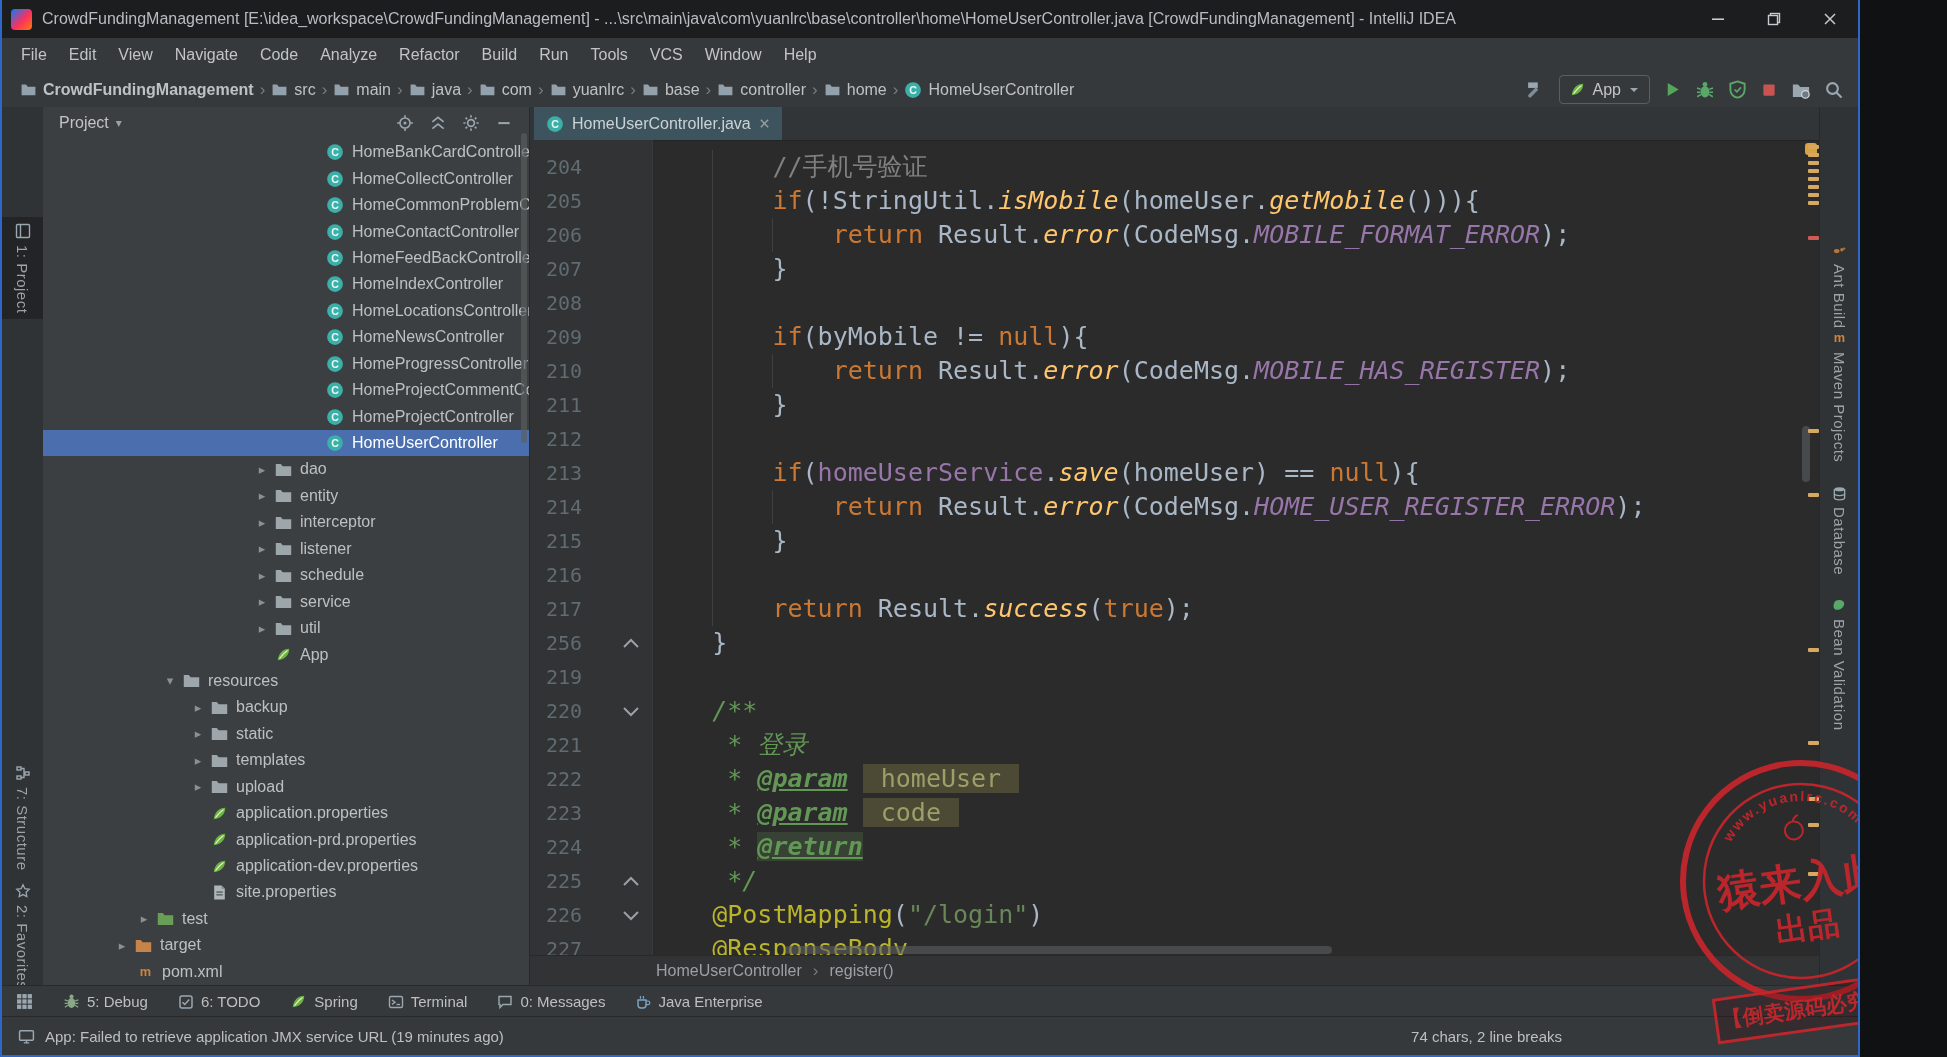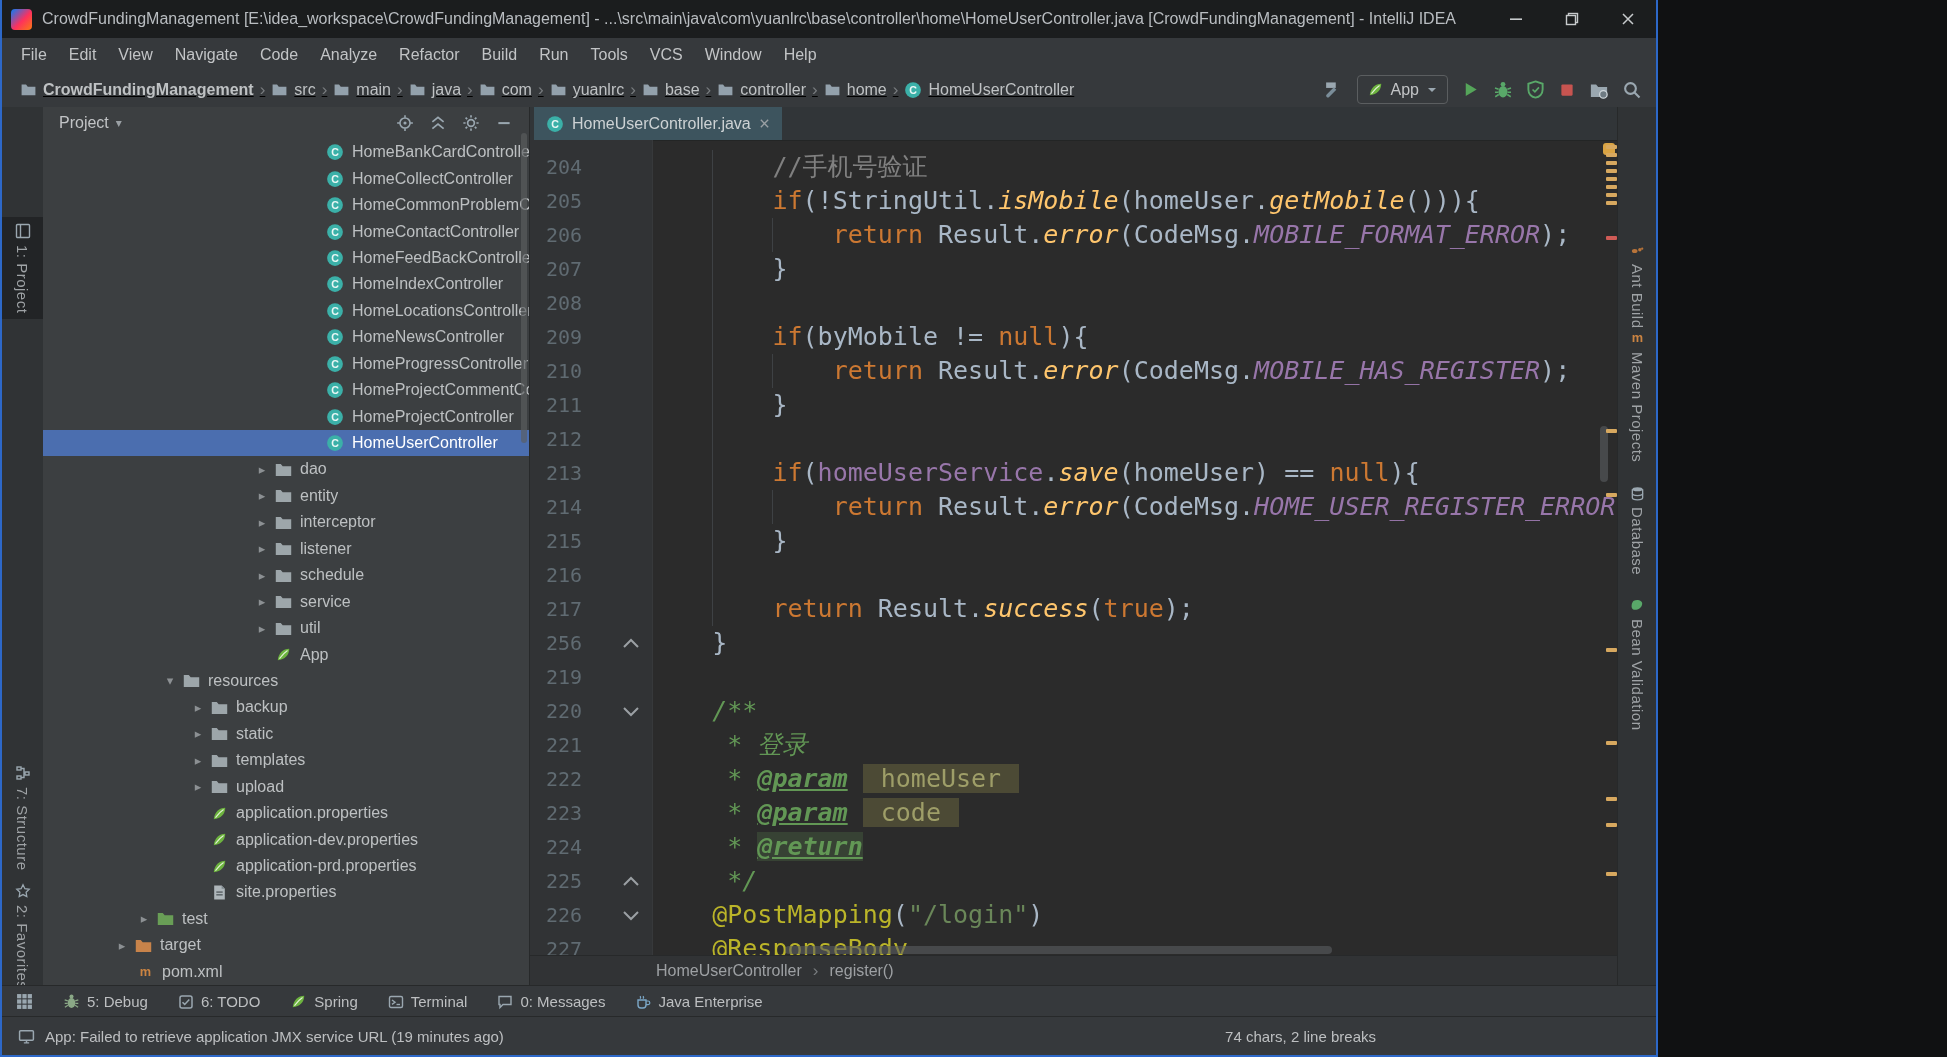--- a/index.html
+++ b/index.html
@@ -1,35 +1,35 @@
 <!DOCTYPE html>
 <html><head>
 <meta charset="utf-8">
 <style>
   html,body{margin:0;padding:0;background:#101112;}
   body{font-family:"Liberation Sans","DejaVu Sans",sans-serif;-webkit-font-smoothing:antialiased;}
-  .win{position:relative;width:1658px;height:1057px;background:#3c3f41;overflow:hidden;box-sizing:border-box;
+  .win{position:relative;width:1860px;height:1057px;background:#3c3f41;overflow:hidden;box-sizing:border-box;
        border-left:2px solid #2d68c8;border-right:2px solid #2d68c8;border-bottom:2px solid #2d68c8;}
   .icon{display:inline-flex;align-items:center;justify-content:center;flex:none;}
 
   
   .titlebar{position:absolute;left:0;right:0;top:0;height:38px;background:#1b1d1e;display:flex;align-items:center;}
   .logo{width:21px;height:21px;margin:0 10px 0 9px;border-radius:4px;flex:none;
         background:linear-gradient(135deg,#087cfa 0%,#fe315d 55%,#f97a12 100%);}
   .title-text{font-size:16px;color:#b9bdc1;white-space:nowrap;overflow:hidden;}
   .win-controls{margin-left:auto;display:flex;height:100%;flex:none;}
   .wc{width:56px;display:flex;align-items:center;justify-content:center;}
 
   
   .menubar{position:absolute;top:38px;left:0;right:0;height:34px;background:#36393c;display:flex;align-items:center;padding-left:8px;}
   .menu-item{padding:8px 11px;font-size:16px;color:#c2c4c6;line-height:34px;}
 
   
   .navbar{position:absolute;top:72px;left:0;right:0;height:35px;background:#36393c;border-bottom:1px solid #27292a;display:flex;align-items:center;}
-  .crumbs{display:flex;align-items:center;padding-left:14px;text-decoration:underline;}
+  .crumbs{display:flex;align-items:center;padding-left:14px;}
   .crumb{display:flex;align-items:center;gap:6px;font-size:16px;color:#bfc2c4;padding:0 4px;white-space:nowrap;}
   .crumb.first .bl{font-weight:bold;}
   .crumb-sep{color:#787c7f;font-size:17px;padding:0 2px;}
   .nav-tools{margin-left:auto;display:flex;align-items:center;gap:13px;padding-right:14px;}
   .run-combo{display:flex;align-items:center;gap:7px;height:27px;padding:0 9px;border:1px solid #5b5e60;border-radius:4px;color:#c2c4c6;font-size:16px;}
 
   
   .main{position:absolute;top:107px;left:0;right:0;bottom:69px;}
   .stripe-l{position:absolute;left:0;top:0;bottom:0;width:41px;background:#303335;border-right:1px solid #27292a;}
   .stripe-r{position:absolute;right:0;top:0;bottom:0;width:38px;background:#303335;border-left:1px solid #27292a;}
@@ -76,21 +76,21 @@
   .inspect-ind{position:absolute;right:3px;top:3px;width:12px;height:12px;border-radius:3px;background:#d9a343;}
   .crumbs-bot{position:absolute;left:0;right:0;bottom:0;height:30px;background:#313335;border-top:1px solid #27292a;
               display:flex;align-items:center;padding-left:126px;font-size:16px;color:#9da0a3;gap:9px;}
 
   
   .toolwinbar{position:absolute;left:0;right:0;bottom:38px;height:31px;background:#36393c;border-top:1px solid #27292a;
               display:flex;align-items:center;gap:30px;padding-left:14px;font-size:15px;color:#bdbfc1;}
   .twb-item{display:flex;align-items:center;gap:7px;white-space:nowrap;}
   .statusbar{position:absolute;left:0;right:0;bottom:0;height:38px;background:#36393c;border-top:1px solid #27292a;
              display:flex;align-items:center;font-size:15px;color:#bdbfc1;padding:0 16px;gap:10px;}
-  .status-right{position:absolute;right:280px;color:#bdbfc1;}
+  .status-right{position:absolute;right:296px;color:#bdbfc1;}
 
   
   .stamp{position:absolute;left:1674px;top:756px;width:250px;height:250px;transform:rotate(-8deg);opacity:.93;z-index:60;pointer-events:none;}
   .band{position:absolute;left:1712px;top:986px;width:182px;height:46px;transform:rotate(-8deg);border:3px solid #c5262c;
         color:#c5262c;display:flex;align-items:center;justify-content:center;font-size:21px;font-weight:bold;
         background:rgba(46,4,4,.25);opacity:.93;z-index:60;pointer-events:none;box-sizing:border-box;white-space:nowrap;}
 </style>
 </head>
 <body>
 
@@ -624,31 +624,31 @@
             <span class="tr-label">application.properties</span>
           </div>
           <div class="tree-row" style="padding-left: 146px;">
             <span class="tr-arrow"></span>
             <span class="icon tr-icon">
               <svg width="17" height="17" viewBox="0 0 16 16">
                 <path d="M13.4 2.6C7.8 2.6 3.2 6.6 2.6 13.4 9.4 12.9 13.4 8.3 13.4 2.6Z" fill="#6db33f"></path>
                 <path d="M4.2 11.8C6.6 8.6 9.4 5.8 11.8 4.2" stroke="#e2f2d5" stroke-width="1.1" fill="none"></path>
               </svg>
             </span>
-            <span class="tr-label">application-dev.properties</span>
+            <span class="tr-label">application-prd.properties</span>
           </div>
           <div class="tree-row" style="padding-left: 146px;">
             <span class="tr-arrow"></span>
             <span class="icon tr-icon">
               <svg width="17" height="17" viewBox="0 0 16 16">
                 <path d="M13.4 2.6C7.8 2.6 3.2 6.6 2.6 13.4 9.4 12.9 13.4 8.3 13.4 2.6Z" fill="#6db33f"></path>
                 <path d="M4.2 11.8C6.6 8.6 9.4 5.8 11.8 4.2" stroke="#e2f2d5" stroke-width="1.1" fill="none"></path>
               </svg>
             </span>
-            <span class="tr-label">application-prd.properties</span>
+            <span class="tr-label">application-dev.properties</span>
           </div>
           <div class="tree-row" style="padding-left: 146px;">
             <span class="tr-arrow"></span>
             <span class="icon tr-icon">
               <svg width="17" height="17" viewBox="0 0 16 16">
                 <path d="M3 1.5h7l3 3v10H3z" fill="#aeb6ba"></path>
                 <path d="M10 1.5l3 3h-3z" fill="#7e888d"></path>
                 <rect x="5" y="7" width="6" height="1.2" fill="#4f565a"></rect>
                 <rect x="5" y="9.6" width="6" height="1.2" fill="#4f565a"></rect>
               </svg>

